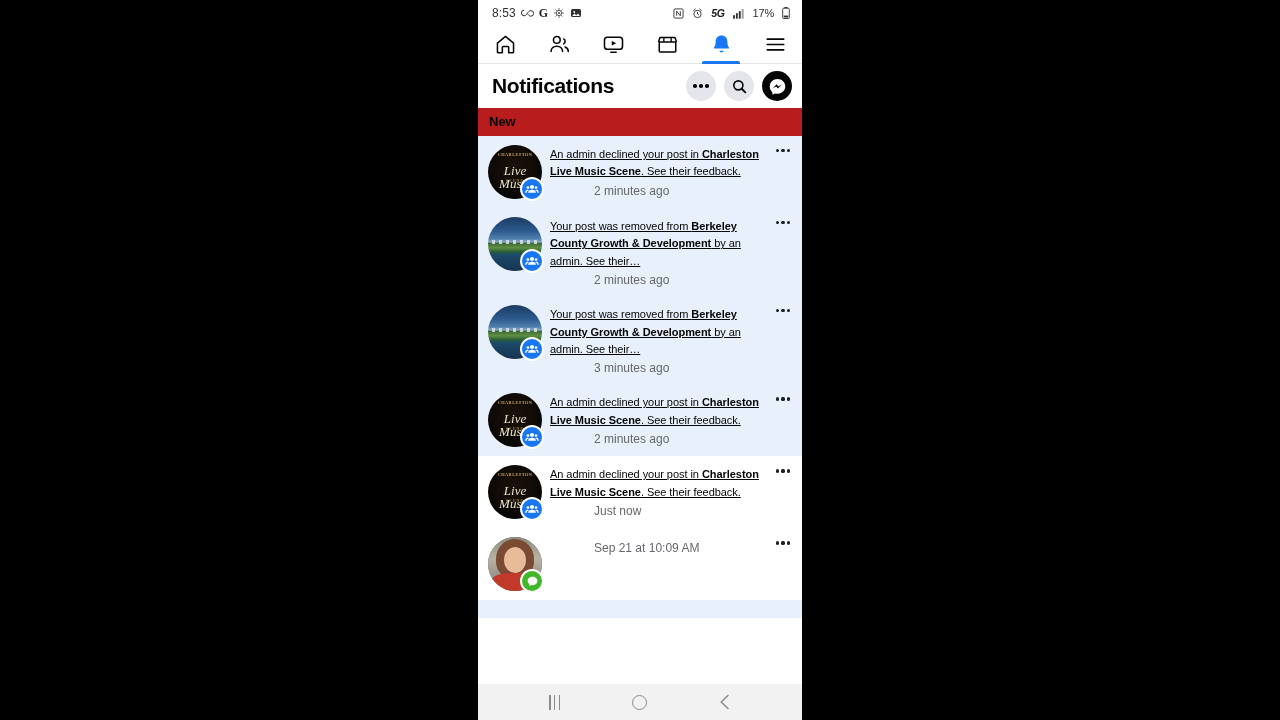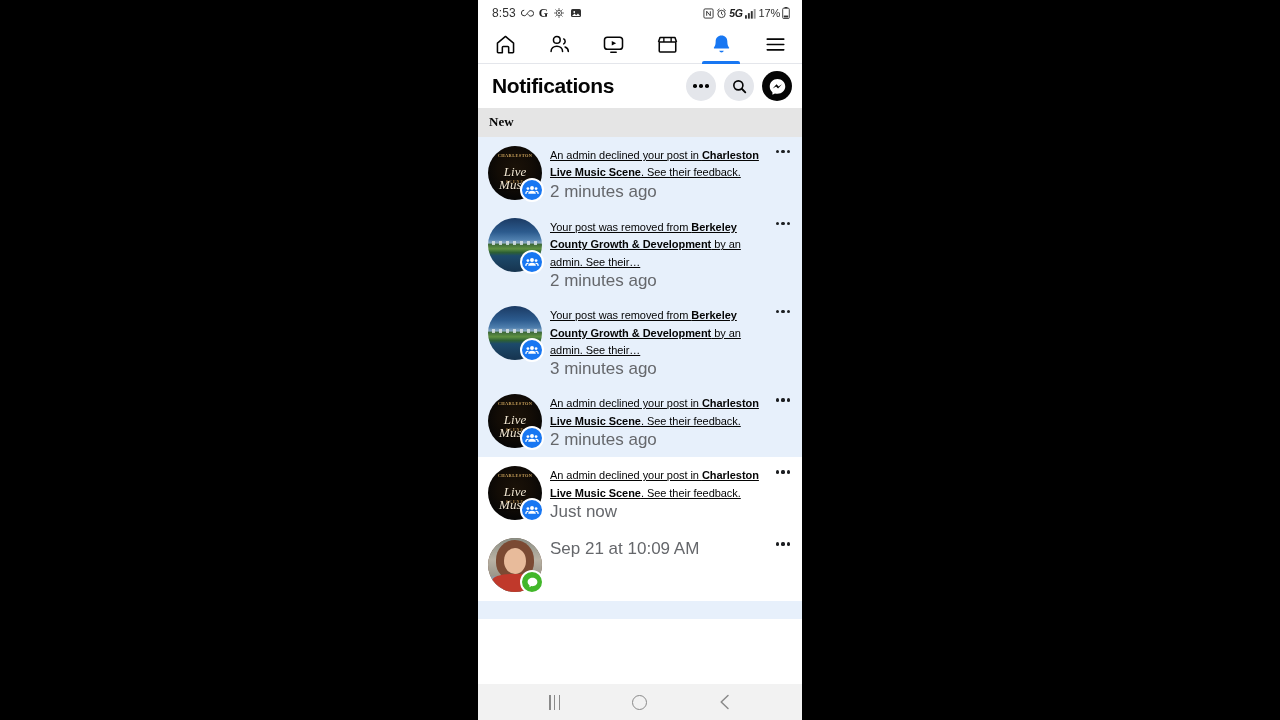--- a/index.html
+++ b/index.html
@@ -30,21 +30,21 @@
     flex: 0 0 26px;
     display: flex;
     align-items: center;
     justify-content: space-between;
     padding: 0 12px 0 14px;
     background: #ffffff;
     color: #1c1c1c;
     font-size: 11.5px;
   }
   .sb-left { display: flex; align-items: center; gap: 5px; }
-  .sb-right { display: flex; align-items: center; gap: 2px; }
+  .sb-right { display: flex; align-items: center; gap: 8px; }
   .sb-time { font-size: 12px; letter-spacing: .1px; color: #303030; }
   .sb-ico { display: inline-flex; align-items: center; justify-content: center; }
   .sb-batt { font-size: 11px; color: #303030; letter-spacing: -.2px; }
   .g-letter { font-weight: bold; font-size: 12px; font-family: "Liberation Serif", serif; }
   .fivege { font-style: italic; font-weight: bold; font-size: 10.5px; letter-spacing: -.3px; }
 
   
   .topnav {
     flex: 0 0 38px;
     height: 38px;
@@ -102,22 +102,21 @@
   .feed {
     flex: 1 1 auto;
     overflow: hidden;
     background: #ffffff;
   }
   .section-label {
     font-size: 13px;
     font-weight: bold;
     color: #050505;
     padding: 6px 14px 7px 11px;
-    background: #e5e5e5;
-    font-family: Liberation Serif, serif;
+    background: #b91c1c;
   }
   .notif {
     display: flex;
     align-items: flex-start;
     padding: 9px 8px 9px 10px;
     position: relative;
     cursor: pointer;
   }
   .notif.unread { background: #e7f0fb; }
   .notif.read { background: #ffffff; }
@@ -218,24 +217,25 @@
   .notif-body { flex: 1 1 auto; min-width: 0; padding-top: 1px; padding-right: 4px; }
   .notif-text {
     font-size: 11px;
     line-height: 17.4px;
     color: #050505;
     letter-spacing: -.05px;
     text-decoration: underline;
   }
   .notif-text b { font-weight: bold; }
   .notif-time {
-    font-size: 17px;
+    font-size: 12px;
     color: #65676b;
     margin-top: 3px;
     line-height: 14px;
+    margin-left: 44px;
   }
   .notif-menu {
     flex: 0 0 22px;
     display: flex;
     align-items: flex-start;
     justify-content: center;
     padding-top: 4px;
     cursor: pointer;
   }
   .dots-menu { display: flex; gap: 2.2px; }

